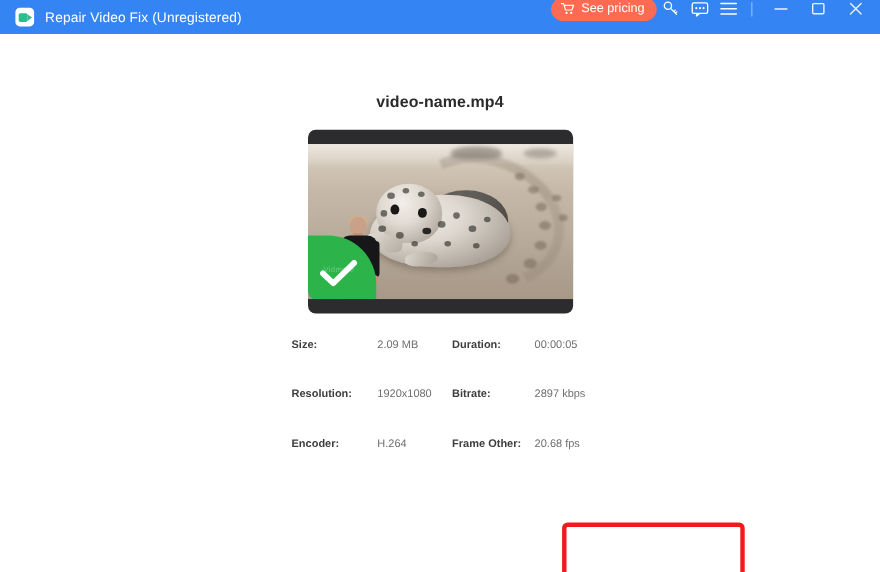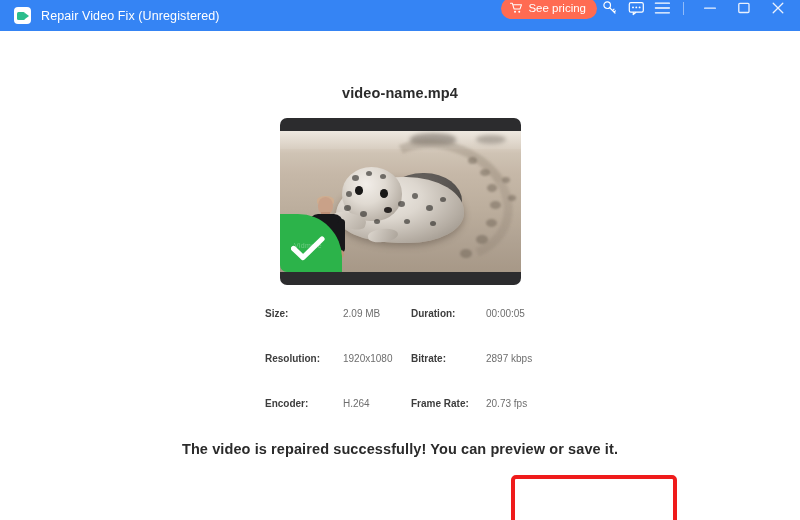--- a/index.html
+++ b/index.html
@@ -494,22 +494,21 @@
       <div class="lbl">Duration:</div>
       <div class="val">00:00:05</div>
 
       <div class="lbl">Resolution:</div>
       <div class="val">1920x1080</div>
       <div class="lbl">Bitrate:</div>
       <div class="val">2897 kbps</div>
 
       <div class="lbl">Encoder:</div>
       <div class="val">H.264</div>
-      <div class="lbl">Frame Rate:</div>
-      <div class="val">20.73 fps</div>
+      <div class="lbl">Frame Other:</div>
+      <div class="val">20.68 fps</div>
     </div>
 
-    <div class="status">The video is repaired successfully! You can preview or save it.</div>
 
 
     <div class="hl-box"></div>
   </div>
 </div>
 
 </body></html>

